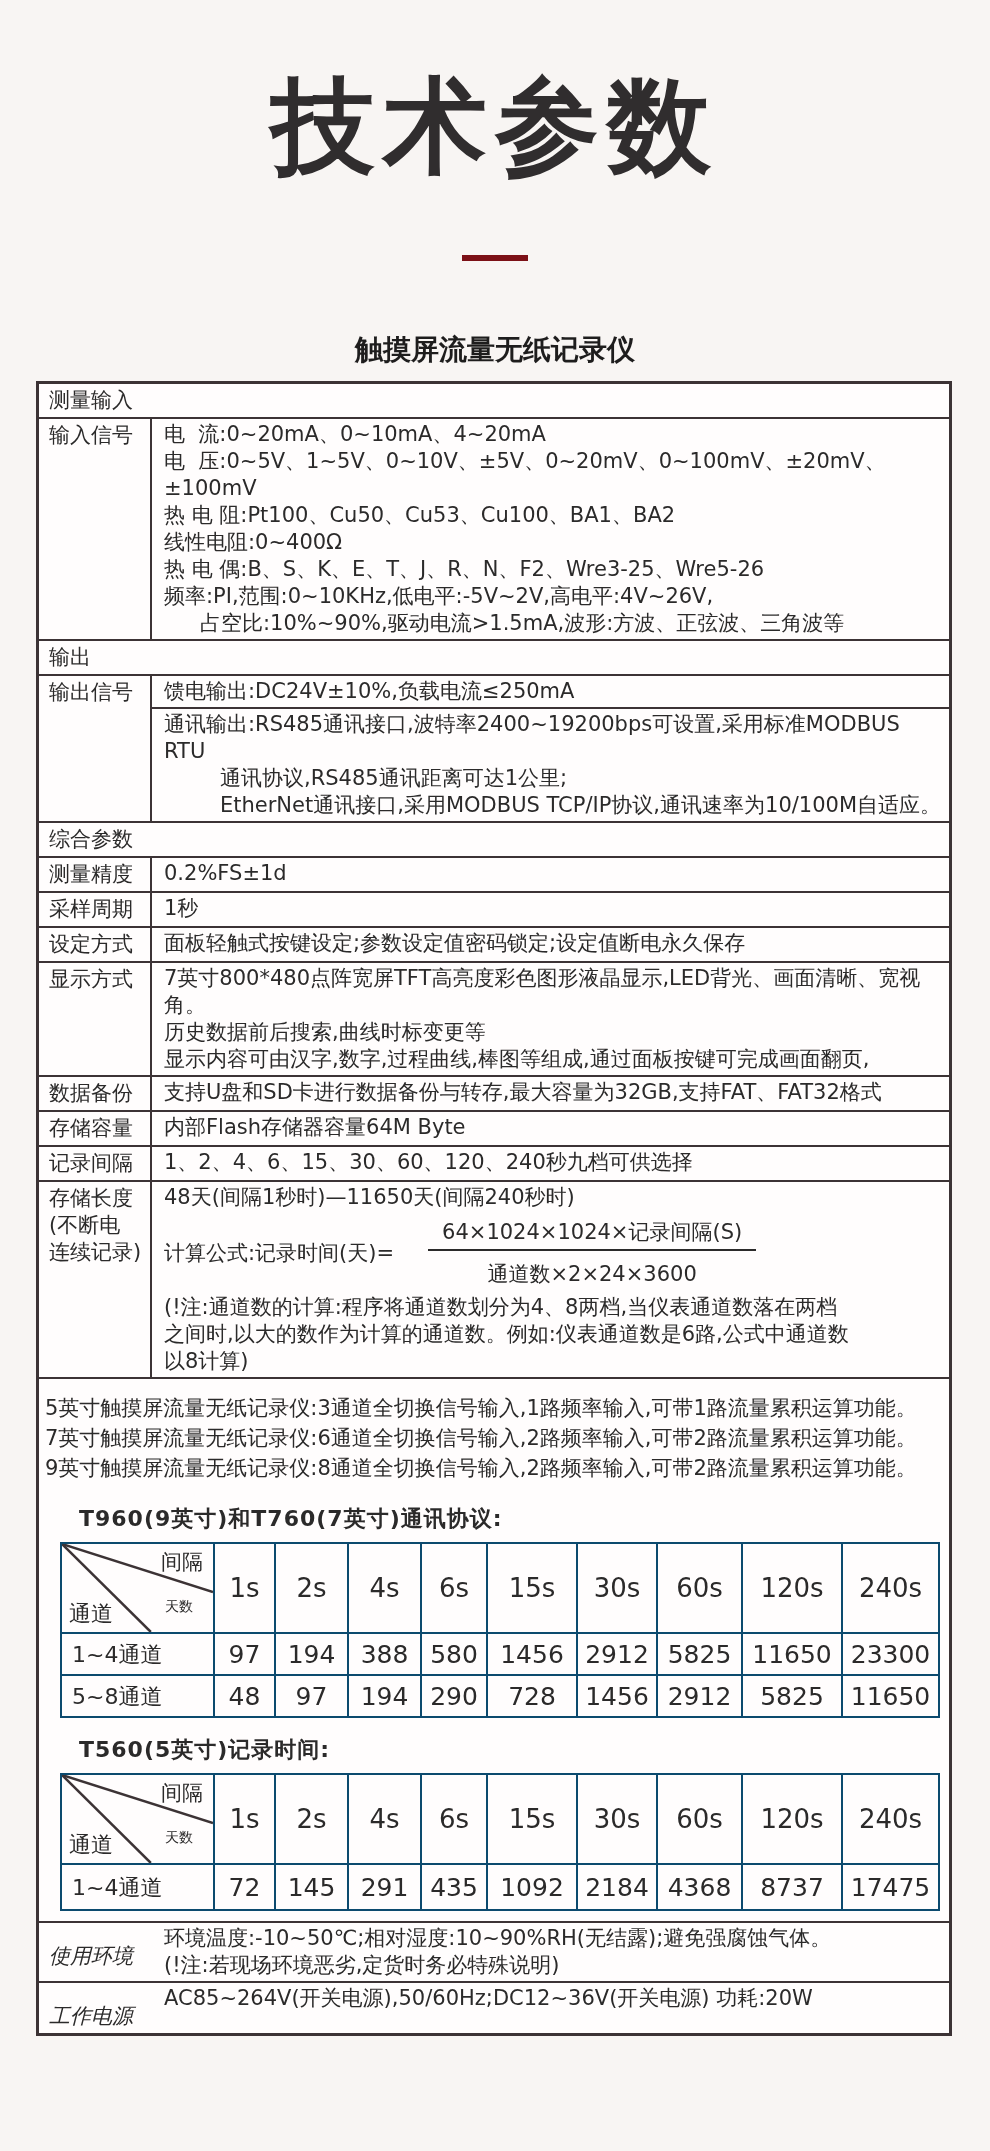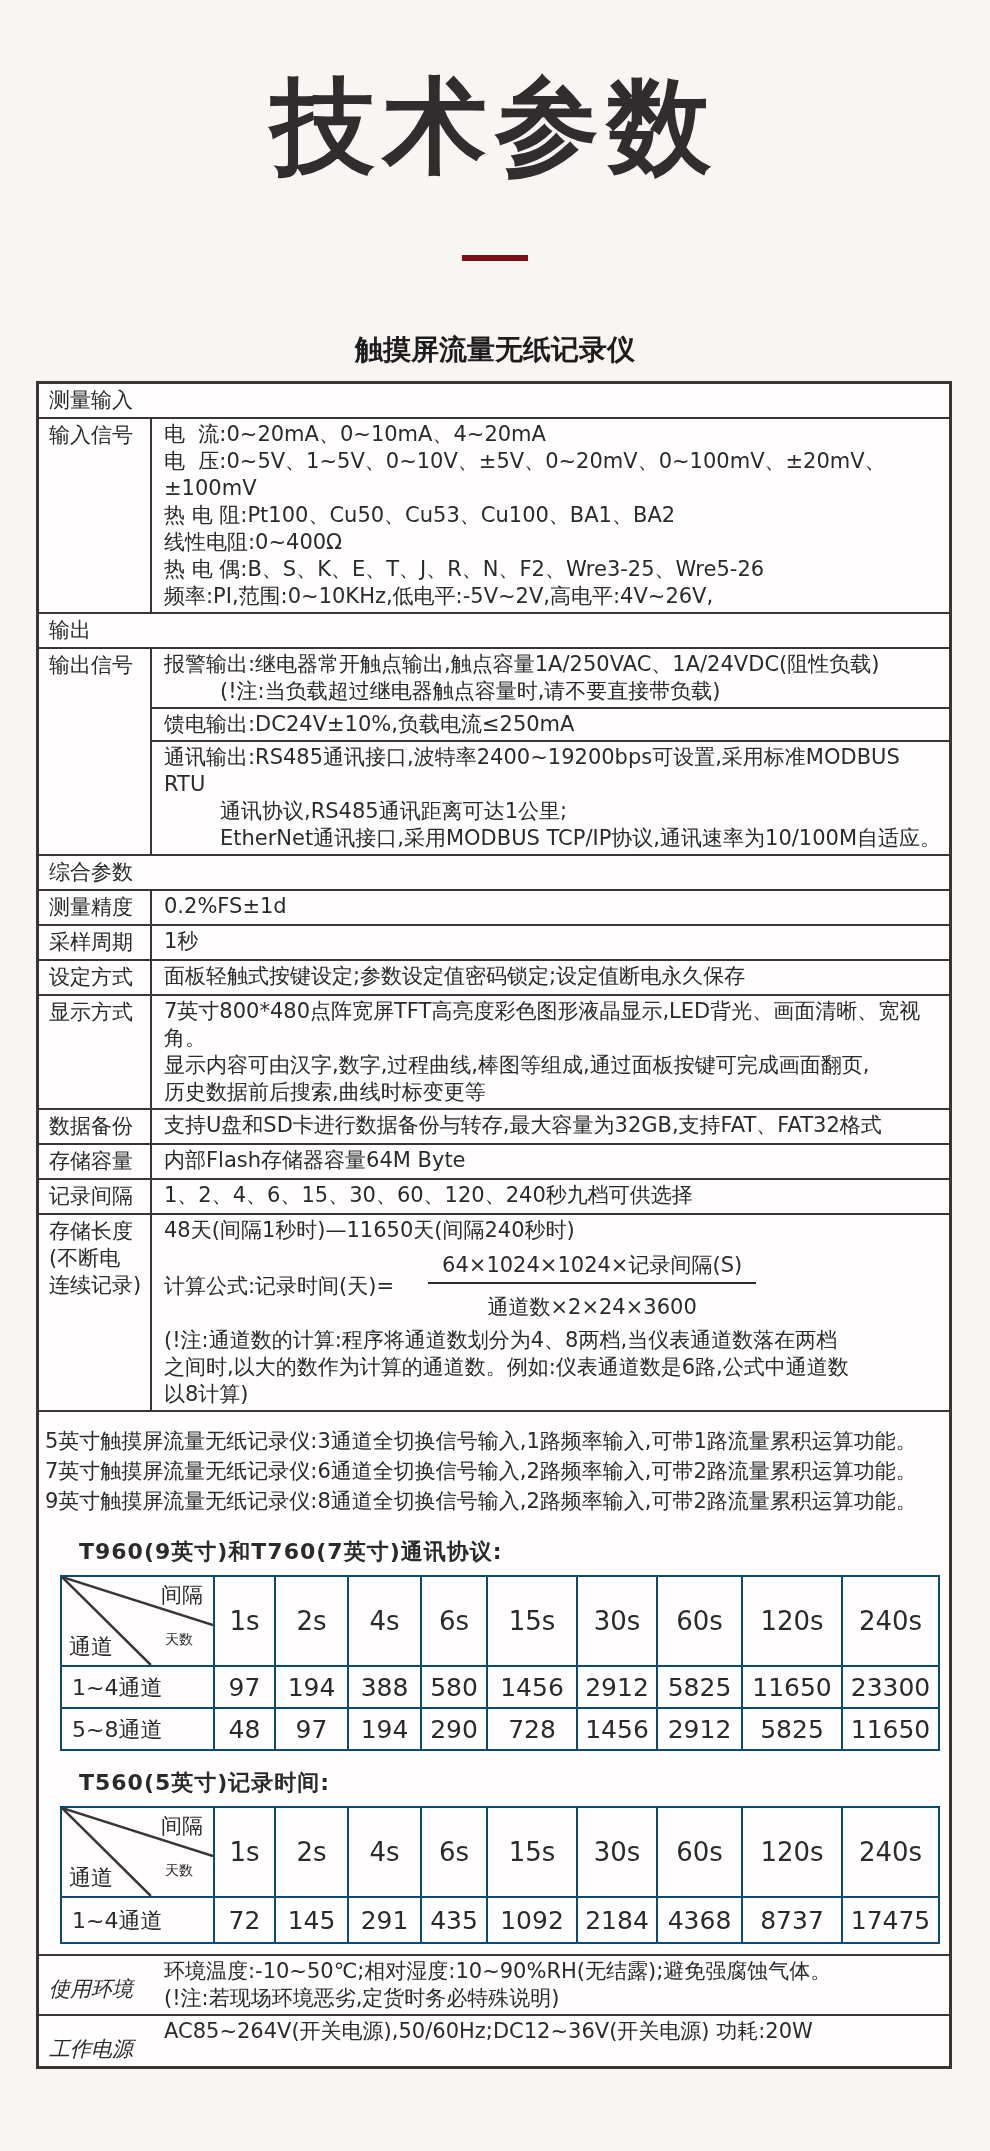--- a/index.html
+++ b/index.html
@@ -126,34 +126,31 @@
 
     <div class="trow">
       <div class="lbl">输入信号</div>
       <div class="cnt">
         <div class="line">电  流:0~20mA、0~10mA、4~20mA</div>
         <div class="line">电  压:0~5V、1~5V、0~10V、±5V、0~20mV、0~100mV、±20mV、±100mV</div>
         <div class="line">热 电 阻:Pt100、Cu50、Cu53、Cu100、BA1、BA2</div>
         <div class="line">线性电阻:0~400Ω</div>
         <div class="line">热 电 偶:B、S、K、E、T、J、R、N、F2、Wre3-25、Wre5-26</div>
         <div class="line">频率:PI,范围:0~10KHz,低电平:-5V~2V,高电平:4V~26V,</div>
+        <div class="line indent-1">占空比:10%~90%,驱动电流&gt;1.5mA,波形:方波、正弦波、三角波等</div>
       </div>
     </div>
 
     <div class="trow">
       <div class="sec">输出</div>
     </div>
 
     <div class="trow">
       <div class="lbl">输出信号</div>
       <div class="cnt-flush">
-        <div class="sub">
-          <div class="line">报警输出:继电器常开触点输出,触点容量1A/250VAC、1A/24VDC(阻性负载)</div>
-          <div class="line indent-2">(!注:当负载超过继电器触点容量时,请不要直接带负载)</div>
-        </div>
         <div class="sub">
           <div class="line">馈电输出:DC24V±10%,负载电流≤250mA</div>
         </div>
         <div class="sub">
           <div class="line">通讯输出:RS485通讯接口,波特率2400~19200bps可设置,采用标准MODBUS RTU</div>
           <div class="line indent-2">通讯协议,RS485通讯距离可达1公里;</div>
           <div class="line indent-2">EtherNet通讯接口,采用MODBUS TCP/IP协议,通讯速率为10/100M自适应。</div>
         </div>
       </div>
     </div>
@@ -174,22 +171,22 @@
 
     <div class="trow">
       <div class="lbl">设定方式</div>
       <div class="cnt">面板轻触式按键设定;参数设定值密码锁定;设定值断电永久保存</div>
     </div>
 
     <div class="trow">
       <div class="lbl">显示方式</div>
       <div class="cnt">
         <div class="line">7英寸800*480点阵宽屏TFT高亮度彩色图形液晶显示,LED背光、画面清晰、宽视角。</div>
+        <div class="line">历史数据前后搜索,曲线时标变更等</div>
         <div class="line">显示内容可由汉字,数字,过程曲线,棒图等组成,通过面板按键可完成画面翻页,</div>
-        <div class="line">历史数据前后搜索,曲线时标变更等</div>
       </div>
     </div>
 
     <div class="trow">
       <div class="lbl">数据备份</div>
       <div class="cnt">支持U盘和SD卡进行数据备份与转存,最大容量为32GB,支持FAT、FAT32格式</div>
     </div>
 
     <div class="trow">
       <div class="lbl">存储容量</div>

